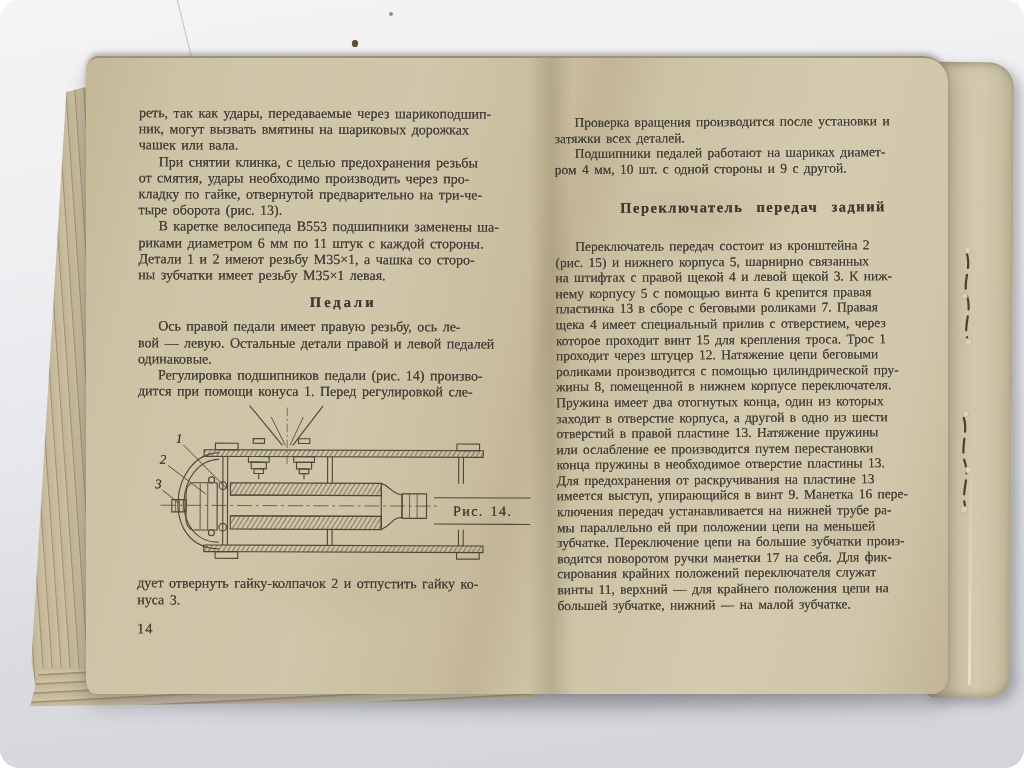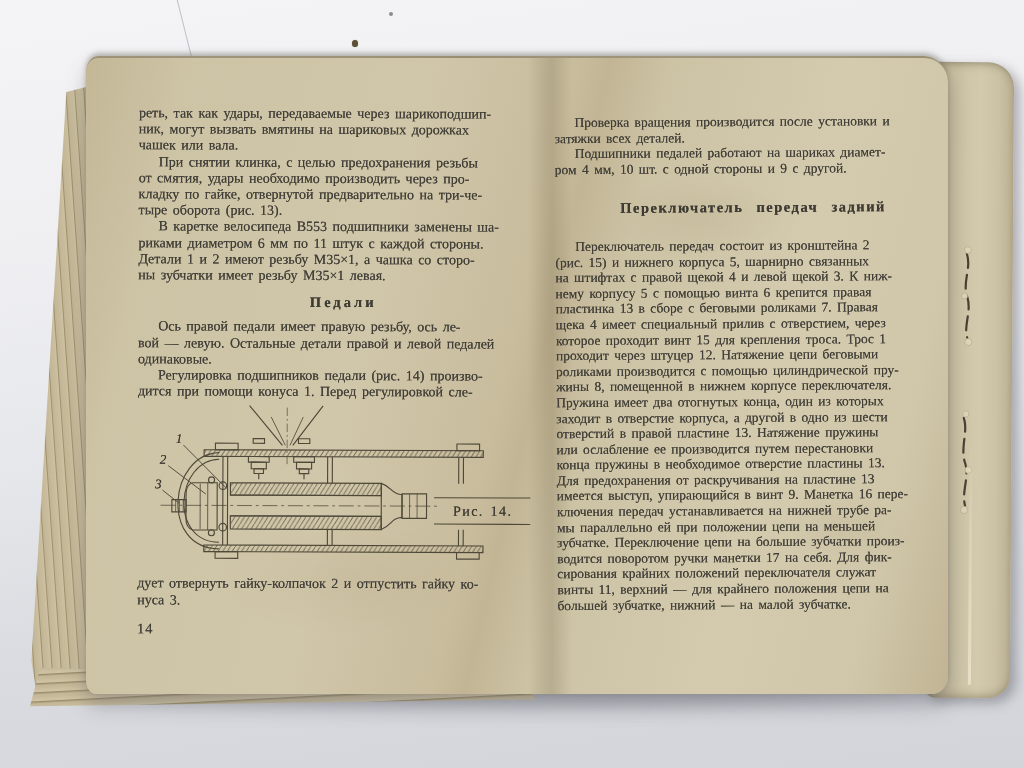--- a/index.html
+++ b/index.html
@@ -1,18 +1,18 @@
 <!DOCTYPE html>
 <html><head>
 <meta charset="utf-8">
 <style>
   html,body{margin:0;padding:0;}
   .scene{position:relative;width:1024px;height:768px;overflow:hidden;
     background:linear-gradient(172deg,#f4f4f6 0%,#efeff2 28%,#e6e7eb 52%,#d9dbe0 74%,#d2d4da 100%);
-    font-family:"Liberation Serif","DejaVu Serif",serif;}
+    font-family:"Liberation Serif","DejaVu Serif",serif;border-radius:19px;}
   .scratch{position:absolute;left:186px;top:-4px;width:1px;height:82px;background:rgba(150,150,158,.55);
     transform:rotate(-14deg);}
   .speck{position:absolute;border-radius:50%;}
   .speck.s1{left:352px;top:40px;width:6px;height:7px;background:#5c5134;box-shadow:0 0 1px #8a7f57;}
   .speck.s2{left:389px;top:12px;width:4px;height:4px;background:#8d8d90;}
   .book-shadow{position:absolute;left:58px;top:642px;width:940px;height:58px;background:rgba(100,102,110,.55);
     border-radius:50%;filter:blur(12px);}
   .cover-under{position:absolute;left:926px;top:62px;width:86px;height:636px;transform:rotate(.4deg);
     border-radius:6px 26px 22px 12px;
     background:linear-gradient(90deg,#a89c7e 0%,#c2b798 18%,#cfc6a9 45%,#d3caae 62%,#cbc2a5 82%,#b9ae90 100%);

